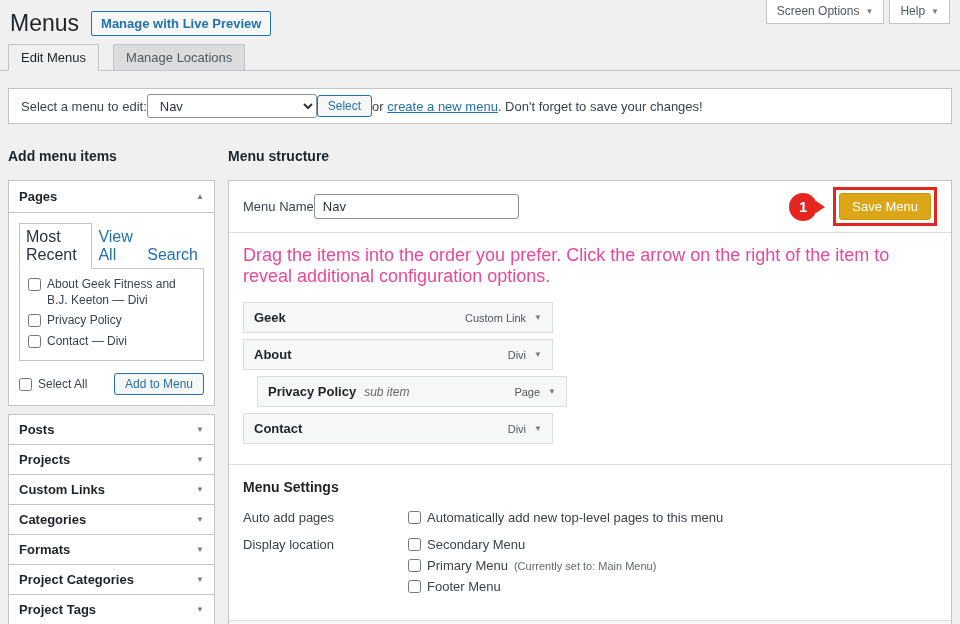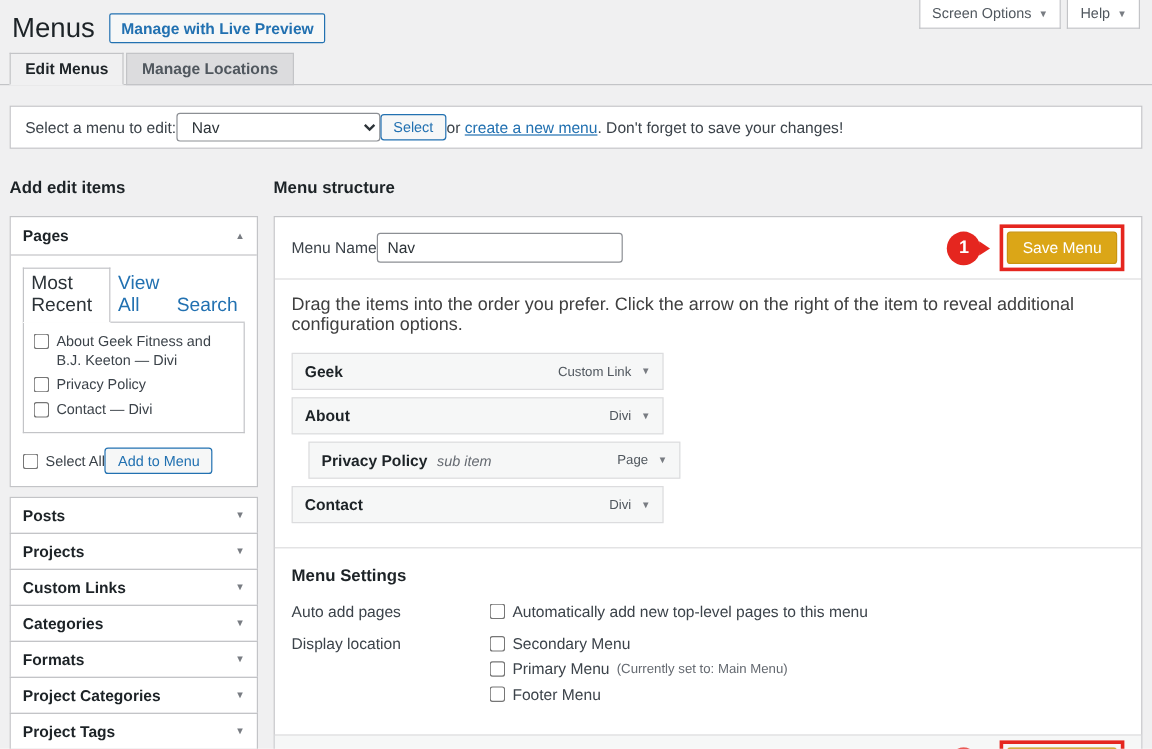--- a/index.html
+++ b/index.html
@@ -20,21 +20,21 @@
   .caret { font-size:8px; color:#787c82; }
 
   
   .page-head { position:absolute; top:10px; left:10px; display:flex; align-items:center; gap:12px; z-index:2; }
   h1 { font-size:23px; font-weight:400; color:#1d2327; }
   .live-preview { border:1px solid #2271b1; color:#2271b1; background:#f6f7f7; font-size:13px; font-weight:600; padding:4px 9px; border-radius:2px; cursor:pointer; font-family:inherit; }
 
   
   .tabline { position:absolute; top:70px; left:0; right:0; height:1px; background:#c3c4c7; z-index:1; }
   .nav-tabs { position:absolute; top:44px; left:8px; display:flex; z-index:2; }
-  .nav-tab { height:27px; border:1px solid #c3c4c7; background:#dcdcde; padding:5px 12px; font-size:13px; font-weight:700; color:#50575e; margin-right:2px; cursor:pointer; }
+  .nav-tab { height:27px; border:1px solid #c3c4c7; background:#dcdcde; padding:5px 12px; font-size:13px; font-weight:400; color:#50575e; margin-right:14px; cursor:pointer; }
   .nav-tab.active { background:#f0f0f1; border-bottom-color:#f0f0f1; color:#1d2327; }
 
   
   .select-bar { position:absolute; top:88px; left:8px; right:8px; background:#fff; border:1px solid #c3c4c7; height:36px; display:flex; align-items:center; padding:0 12px; gap:0; }
   .select-bar select { font-family:inherit; font-size:13px; color:#2c3338; border:1px solid #8c8f94; border-radius:3px; padding:2px 24px 2px 8px; width:170px; height:24px; background:#fff; }
   .button-secondary { background:#f6f7f7; border:1px solid #2271b1; color:#2271b1; padding:3px 10px; border-radius:3px; font-size:12px; cursor:pointer; font-family:inherit; }
   .link { color:#2271b1; text-decoration:underline; }
 
   
   .left  { position:absolute; left:8px;  top:148px; width:207px; }
@@ -44,39 +44,39 @@
   
   .postbox { background:#fff; border:1px solid #c3c4c7; }
   .postbox-header { display:flex; justify-content:space-between; align-items:center; padding:8px 10px; font-weight:600; font-size:13px; color:#1d2327; border-bottom:1px solid #c3c4c7; cursor:pointer; }
   .postbox-inner { padding:10px; }
   .quick-tabs { display:flex; align-items:flex-end; border-bottom:1px solid #c3c4c7; font-size:16px; }
   .quick-tab { padding:4px 6px; color:#2271b1; cursor:pointer; }
   .quick-tab.active { border:1px solid #c3c4c7; border-bottom:1px solid #fff; margin-bottom:-1px; background:#fff; color:#2c3338; }
   .checklist { border:1px solid #c3c4c7; border-top:none; padding:8px 8px 4px; height:92px; overflow:hidden; font-size:12px; }
   .checklist label { display:flex; gap:6px; align-items:flex-start; margin-bottom:5px; color:#3c434a; line-height:1.3; cursor:pointer; }
   .checklist input { margin-top:1px; flex-shrink:0; }
-  .pages-actions { display:flex; justify-content:flex-start; align-items:center; margin-top:12px; font-size:12px; }
+  .pages-actions { display:flex; justify-content:space-between; align-items:center; margin-top:12px; font-size:12px; }
   .select-all { display:flex; gap:6px; align-items:center; cursor:pointer; }
 
   
   .accordion { background:#fff; border:1px solid #c3c4c7; padding:7px 10px; font-weight:600; font-size:13px; color:#1d2327; display:flex; justify-content:space-between; align-items:center; margin-top:-1px; cursor:pointer; }
   .accordion.first { margin-top:8px; }
 
   
   .structure-box { background:#fff; border:1px solid #c3c4c7; }
   .name-row { display:flex; align-items:center; padding:6px 14px; border-bottom:1px solid #dcdcde; min-height:46px; }
   .name-input { width:205px; padding:4px 8px; border:1px solid #8c8f94; border-radius:3px; font-size:13px; color:#2c3338; font-family:inherit; }
   .save-area { margin-left:auto; display:flex; align-items:center; }
   .step-badge { width:28px; height:28px; border-radius:50%; background:#e5261f; color:#fff; font-weight:700; font-size:15px; display:flex; align-items:center; justify-content:center; position:relative; margin-right:16px; flex-shrink:0; }
   .step-badge::after { content:""; position:absolute; right:-8px; top:50%; transform:translateY(-50%); border-left:9px solid #e5261f; border-top:6px solid transparent; border-bottom:6px solid transparent; }
   .save-highlight { border:3px solid #e5261f; padding:3px; }
   .button-save { background:#dba617; border:1px solid #c9940f; color:#fff; font-size:13px; padding:5px 12px; border-radius:3px; cursor:pointer; font-family:inherit; }
 
   .box-body { padding:12px 14px 4px; }
-  .instructions { font-size:15px; color:#404040; margin-bottom:15px; }
+  .instructions { font-size:18px; color:#ec4899; margin-bottom:15px; }
   .menu-item { width:310px; height:31px; background:#f6f7f7; border:1px solid #dcdcde; display:flex; align-items:center; padding:0 10px; margin-bottom:6px; cursor:move; }
   .mi-label { font-weight:600; font-size:13px; color:#1d2327; }
   .mi-sub { font-style:italic; font-size:12px; color:#646970; margin-left:8px; }
   .mi-right { margin-left:auto; display:flex; align-items:center; gap:8px; font-size:11px; color:#50575e; }
   .menu-item.sub { margin-left:14px; }
 
   .settings { border-top:1px solid #dcdcde; padding:14px; margin-top:10px; }
   .settings h3 { font-size:14px; font-weight:600; color:#1d2327; margin-bottom:15px; }
   .setting-row { display:flex; margin-bottom:12px; }
   .setting-label { width:165px; color:#3c434a; font-size:13px; flex-shrink:0; }
@@ -118,21 +118,21 @@
     <option>Nav</option>
   </select>
   <button class="button-secondary">Select</button>
   <span>
     <span>or</span>
     <a class="link">create a new menu</a><span>. Don't forget to save your changes!</span>
   </span>
 </div>
 
 <div class="left">
-  <h2 class="section">Add edit items</h2>
+  <h2 class="section">Add menu items</h2>
 
   <div class="postbox">
     <div class="postbox-header">
       <span>Pages</span>
       <span class="caret">▲</span>
     </div>
     <div class="postbox-inner">
       <div class="quick-tabs">
         <span class="quick-tab active">Most Recent</span>
         <span class="quick-tab">View All</span>

